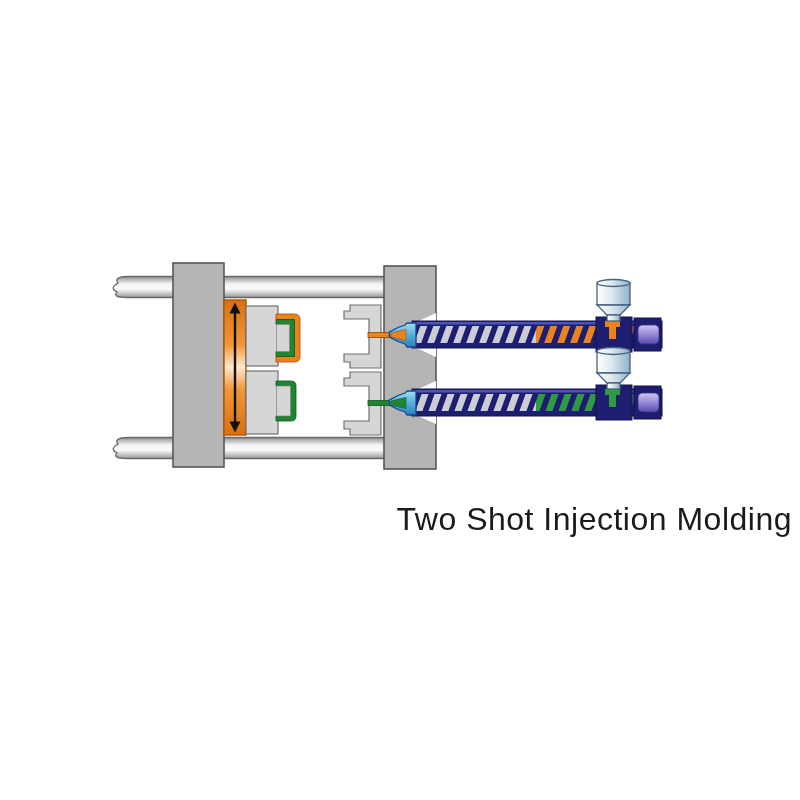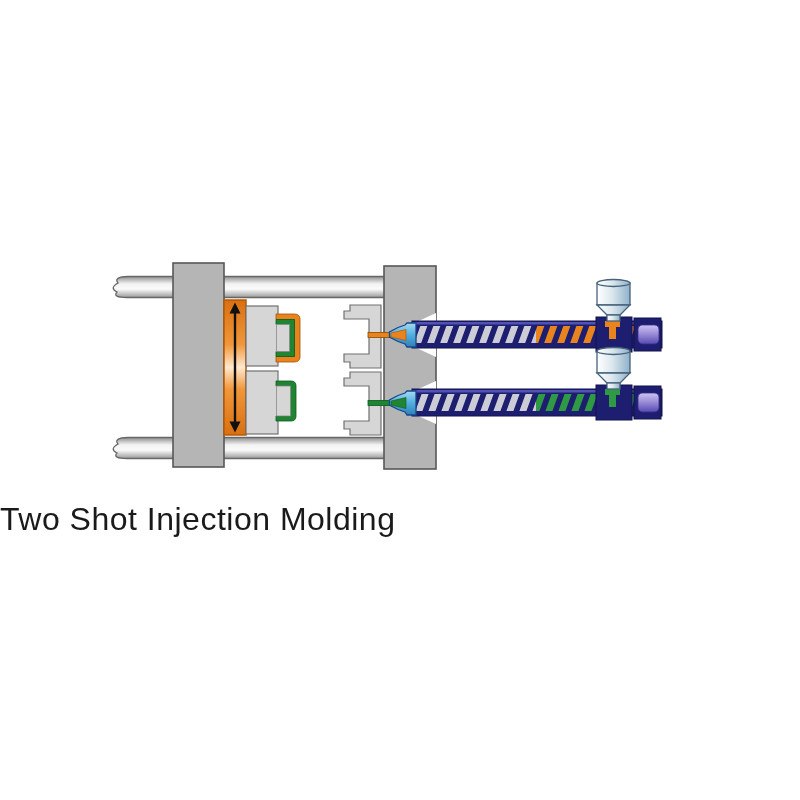--- a/index.html
+++ b/index.html
@@ -1,19 +1,19 @@
 <!DOCTYPE html>
 <html style="--bg: #ffffff; --text: #1a1a1a; --orange: #e8831e; --orange-dark: #c2600a; --green: #1f8532; --green-melt: #2f9a44; --navy: #1d1e70; --bore: #cbccd6; --cyan: #52aede; --lavender: #9d8fd8; --steel: #b5b5b5; --plate: #d6d6d6; --outline: #606060;"><head>
 <meta charset="utf-8">
 <style>
   html,body{margin:0;padding:0;background:#fff;}
   .canvas{position:relative;width:800px;height:800px;background:var(--bg,#fff);overflow:hidden;
           font-family:"Liberation Sans", sans-serif;}
   .diagram-svg{position:absolute;left:0;top:0;}
-  .caption{position:absolute;top:501px;left:0;width:792px;text-align:left;
+  .caption{position:absolute;top:501px;left:0;width:792px;text-align:right;
            font-size:32px;font-weight:400;letter-spacing:0.5px;color:var(--text,#1a1a1a);
            font-family:"Liberation Sans", sans-serif;}
   
   .f-navy{fill:var(--navy);} .f-bore{fill:var(--bore);}
   .f-orange{fill:var(--orange);} .f-green{fill:var(--green);} .f-greenmelt{fill:var(--green-melt);}
   .f-steel{fill:var(--steel);} .f-plate{fill:var(--plate);} .f-white{fill:#ffffff;}
 </style>
 </head>
 <body>
 

